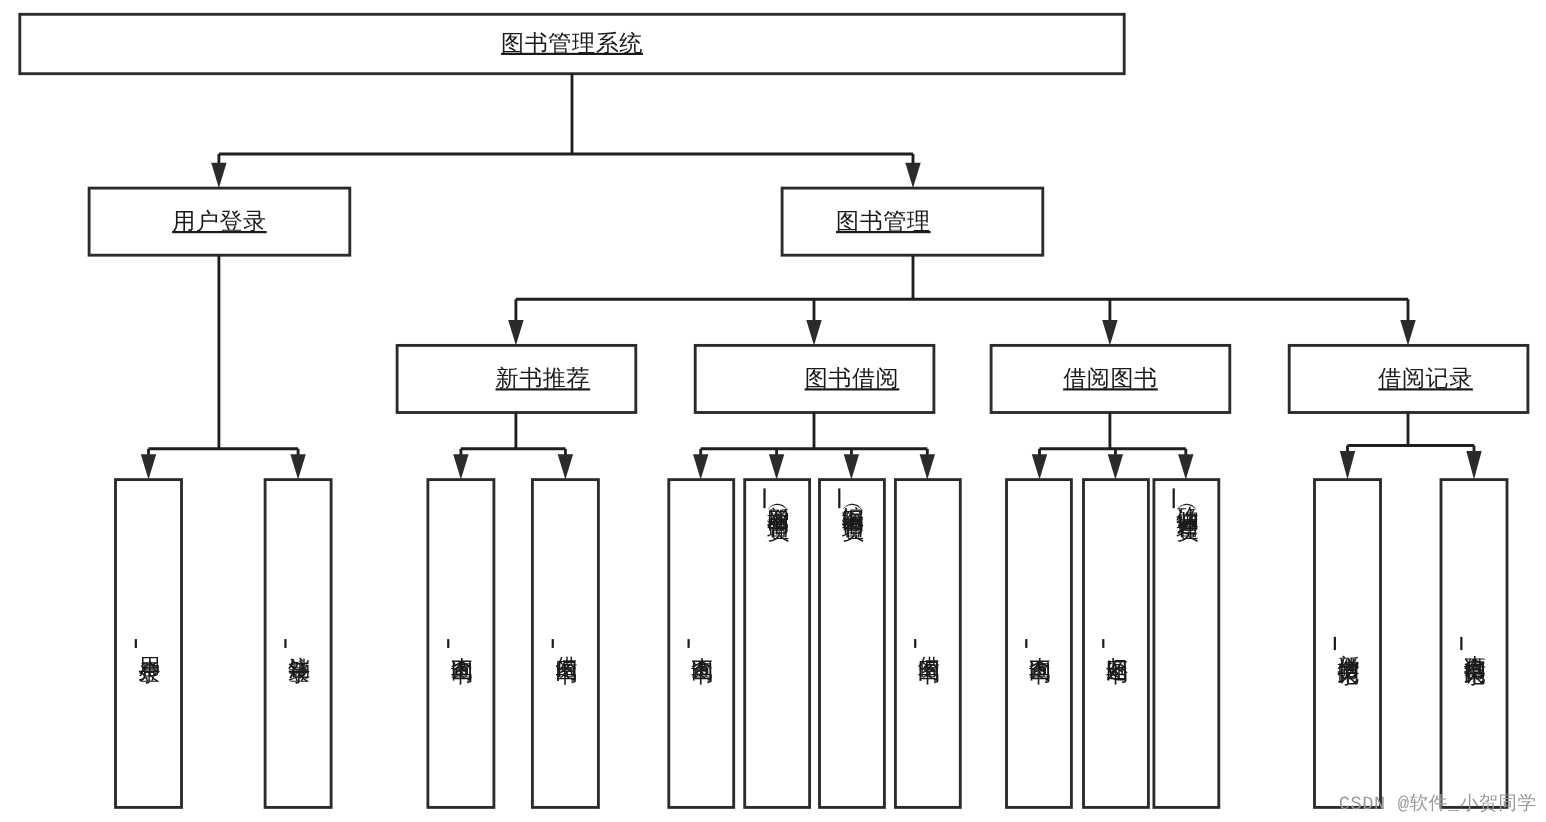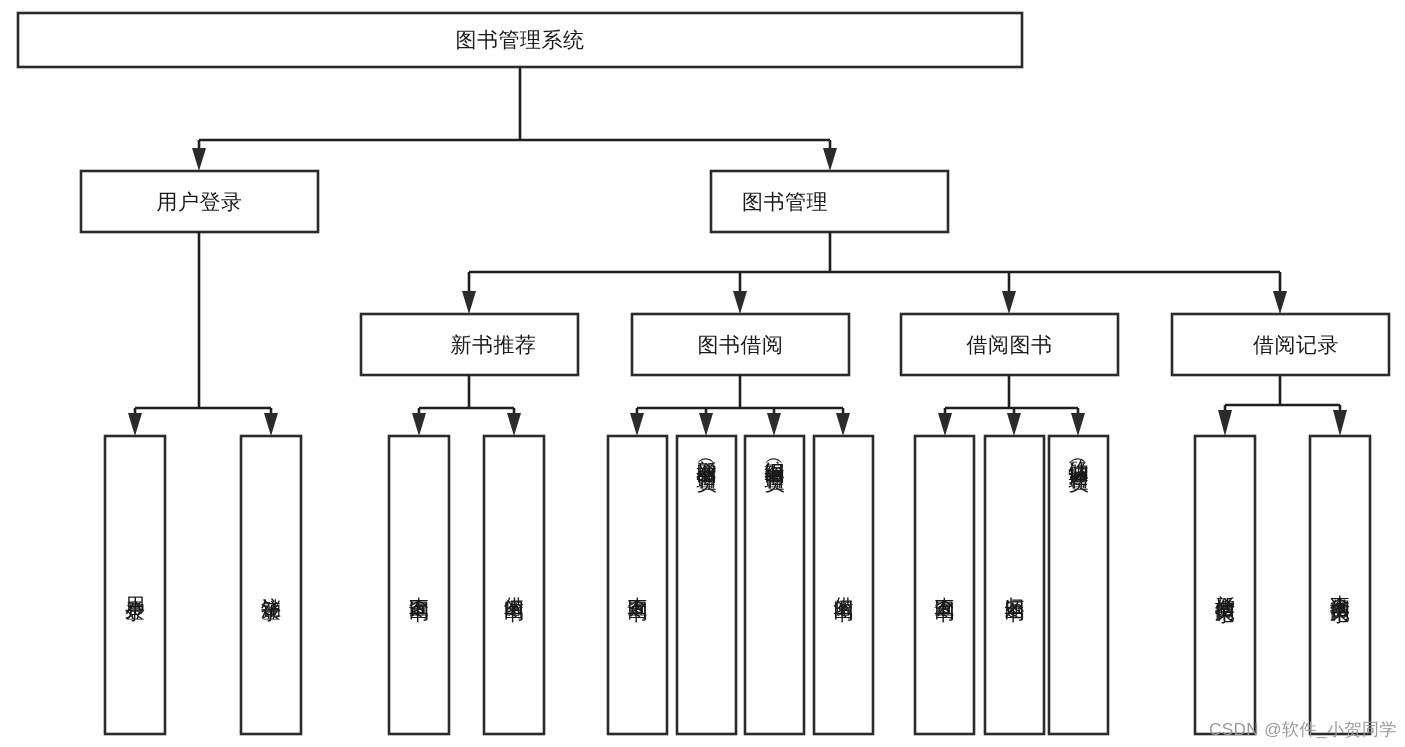--- a/index.html
+++ b/index.html
@@ -43,41 +43,42 @@
   }
   .node-label {
     position: absolute;
     display: flex;
     align-items: center;
     justify-content: center;
     color: #1a1a1a;
     font-family: "Liberation Sans", "DejaVu Sans", sans-serif;
     pointer-events: none;
     text-align: center;
+    text-decoration: underline;
   }
   .label-h {
     font-size: 21px;
     letter-spacing: 0.5px;
     line-height: 1.2;
   }
   .label-v {
     writing-mode: vertical-rl;
     text-orientation: upright;
     font-size: 20px;
     letter-spacing: 2px;
     line-height: 1.05;
     white-space: nowrap;
   }
   .watermark {
     position: absolute;
     right: 8px;
     bottom: 6px;
     font-size: 17px;
     color: #9a9a9a;
-    font-family: Liberation Sans, sans-serif;
+    font-family: Liberation Mono, monospace;
     letter-spacing: 0.5px;
     white-space: nowrap;
   }
 </style>
 </head>
 <body>
 
 <div id="diagram-root">
 
   <svg id="tree-svg" viewBox="0 0 1405 747">
@@ -167,24 +168,24 @@
     <path class="conn" d="M 1225 405 L 1340 405"></path>
     <path class="conn" d="M 1225 405 L 1225 415"></path>
     <path class="conn" d="M 1340 405 L 1340 415"></path>
     <polygon class="arrow-head" points="1225,436 1218,410 1232,410"></polygon>
     <polygon class="arrow-head" points="1340,436 1333,410 1347,410"></polygon>
   </svg>
 
   <div class="node-label label-h" style="left:18px; top:13px; width:1004px; height:54px;">图书管理系统</div>
 
   <div class="node-label label-h" style="left:81px; top:171px; width:237px; height:61px;">用户登录</div>
-  <div class="node-label label-h" style="left:676px; top:171px; width:218px; height:61px;">图书管理</div>
+  <div class="node-label label-h" style="left:694px; top:171px; width:218px; height:61px;">图书管理</div>
 
   <div class="node-label label-h" style="left:361px; top:314px; width:217px; height:61px;margin-left:24px;">新书推荐</div>
-  <div class="node-label label-h" style="left:632px; top:314px; width:217px; height:61px;">图书借阅</div>
+  <div class="node-label label-h" style="left:632px; top:314px; width:217px; height:61px;padding-left:34px;">图书借阅</div>
   <div class="node-label label-h" style="left:901px; top:314px; width:217px; height:61px;">借阅图书</div>
   <div class="node-label label-h" style="left:1172px; top:314px; width:248px; height:61px;">借阅记录</div>
 
   <div class="node-label" style="left:105px; top:436px; width:60px; height:298px;">
     <span class="label-v">用户登录</span>
   </div>
   <div class="node-label" style="left:241px; top:436px; width:60px; height:298px;">
     <span class="label-v">注销登录</span>
   </div>
 

